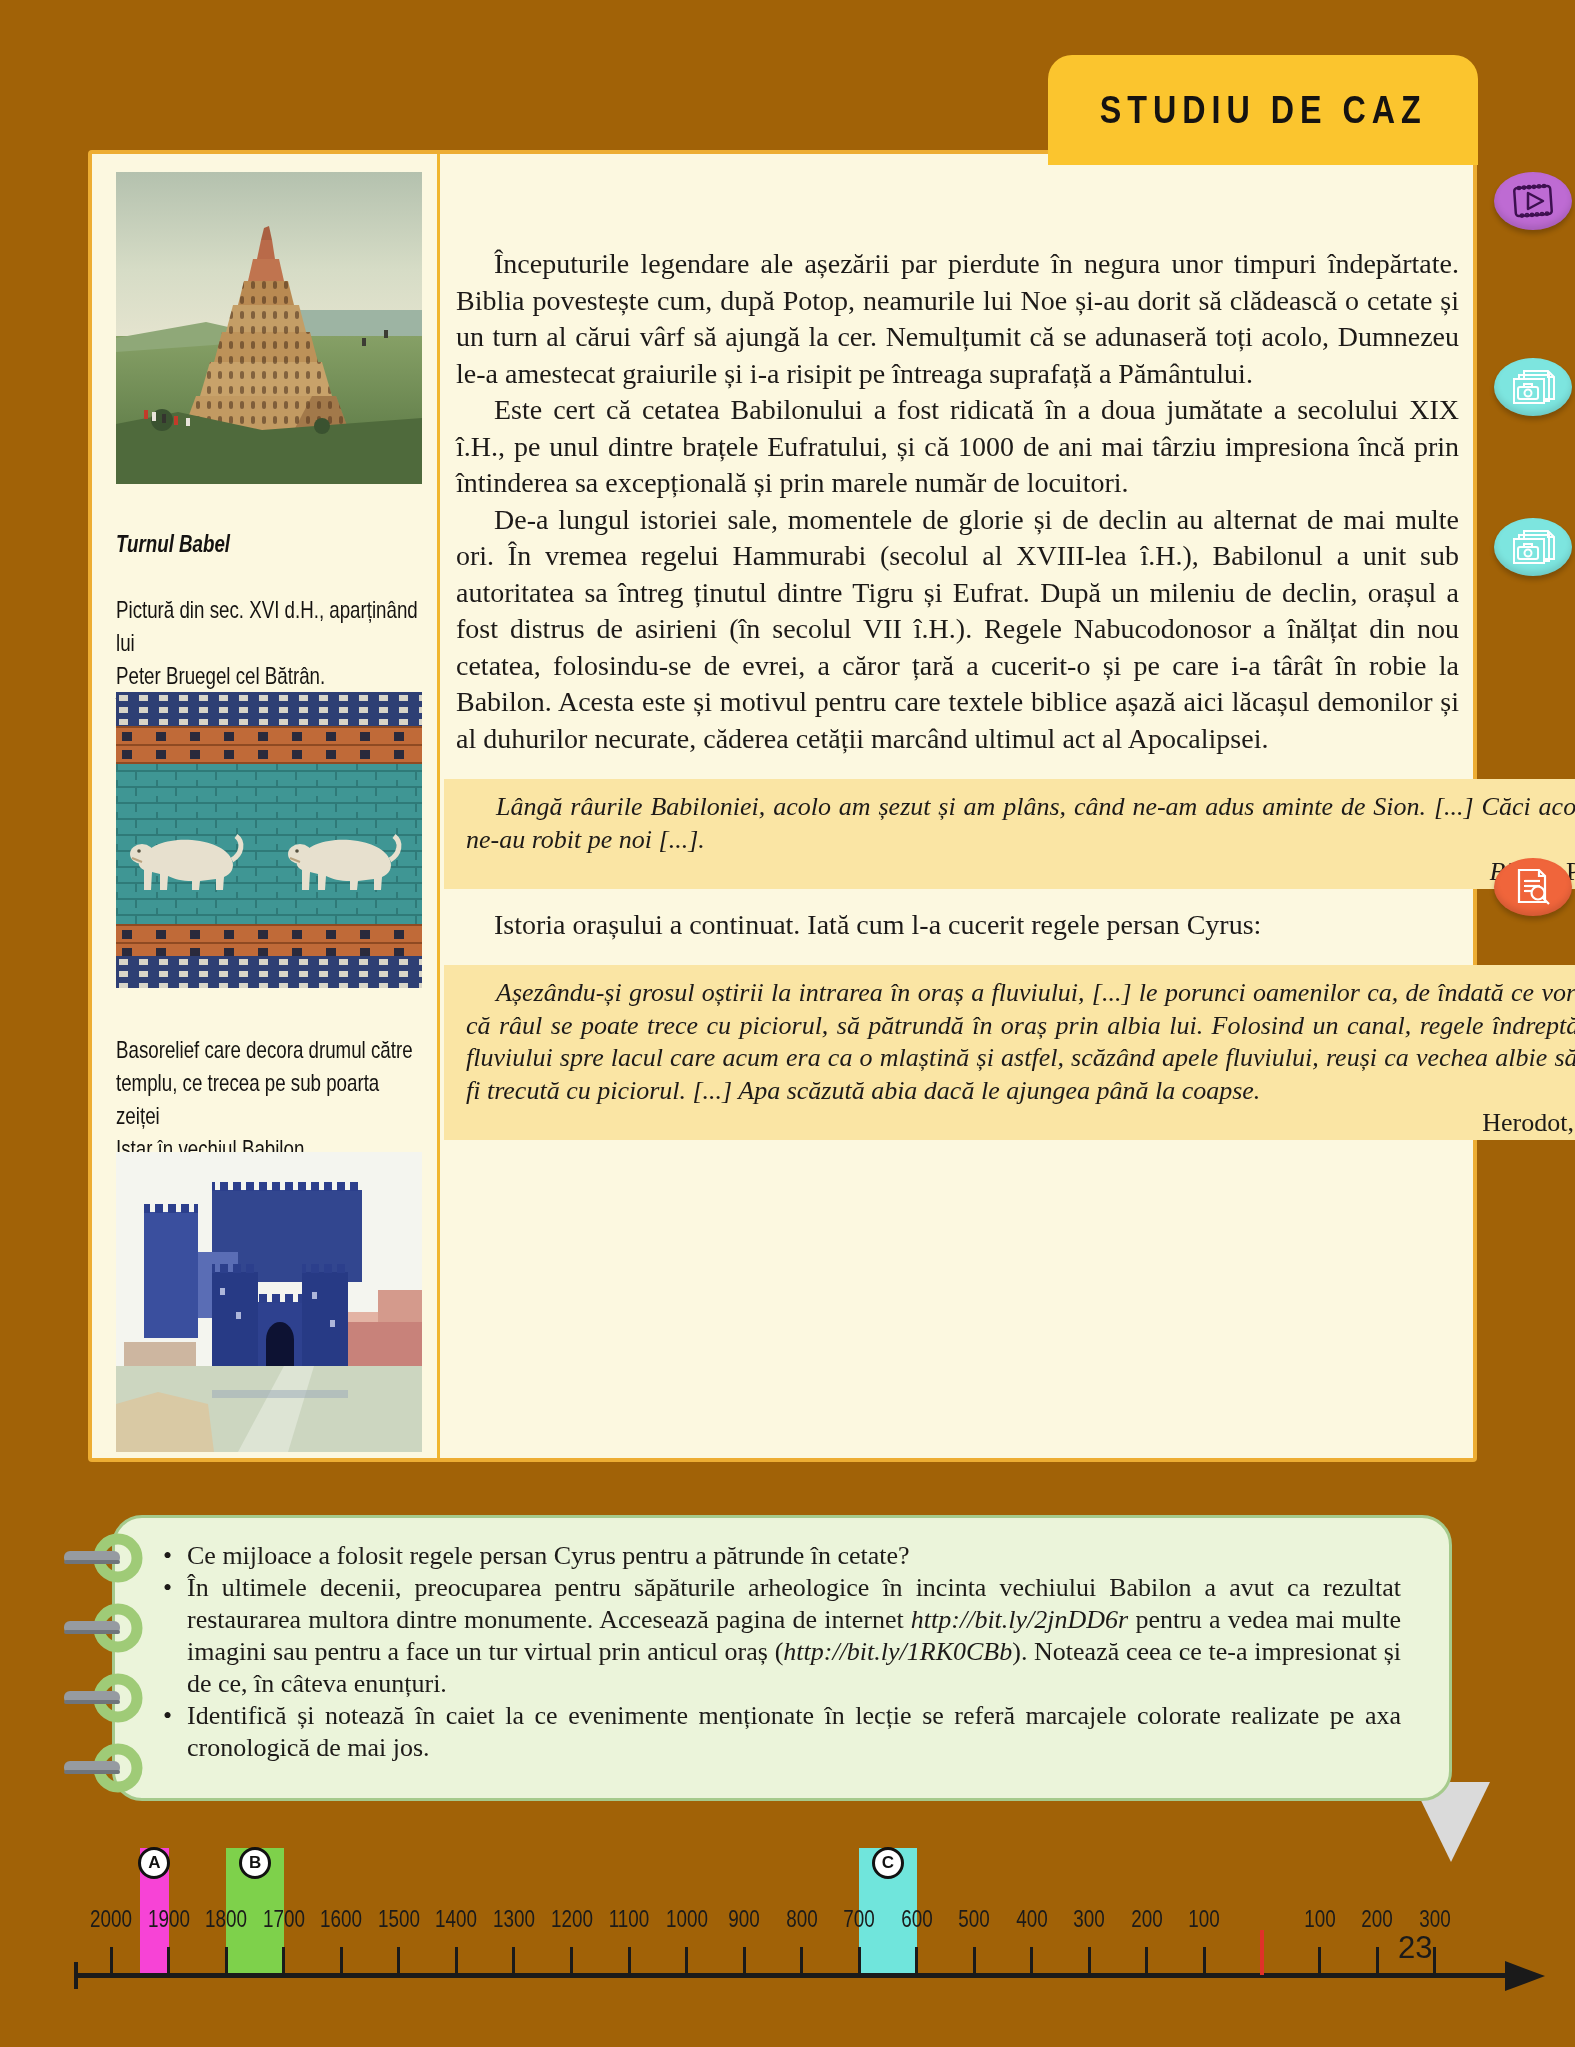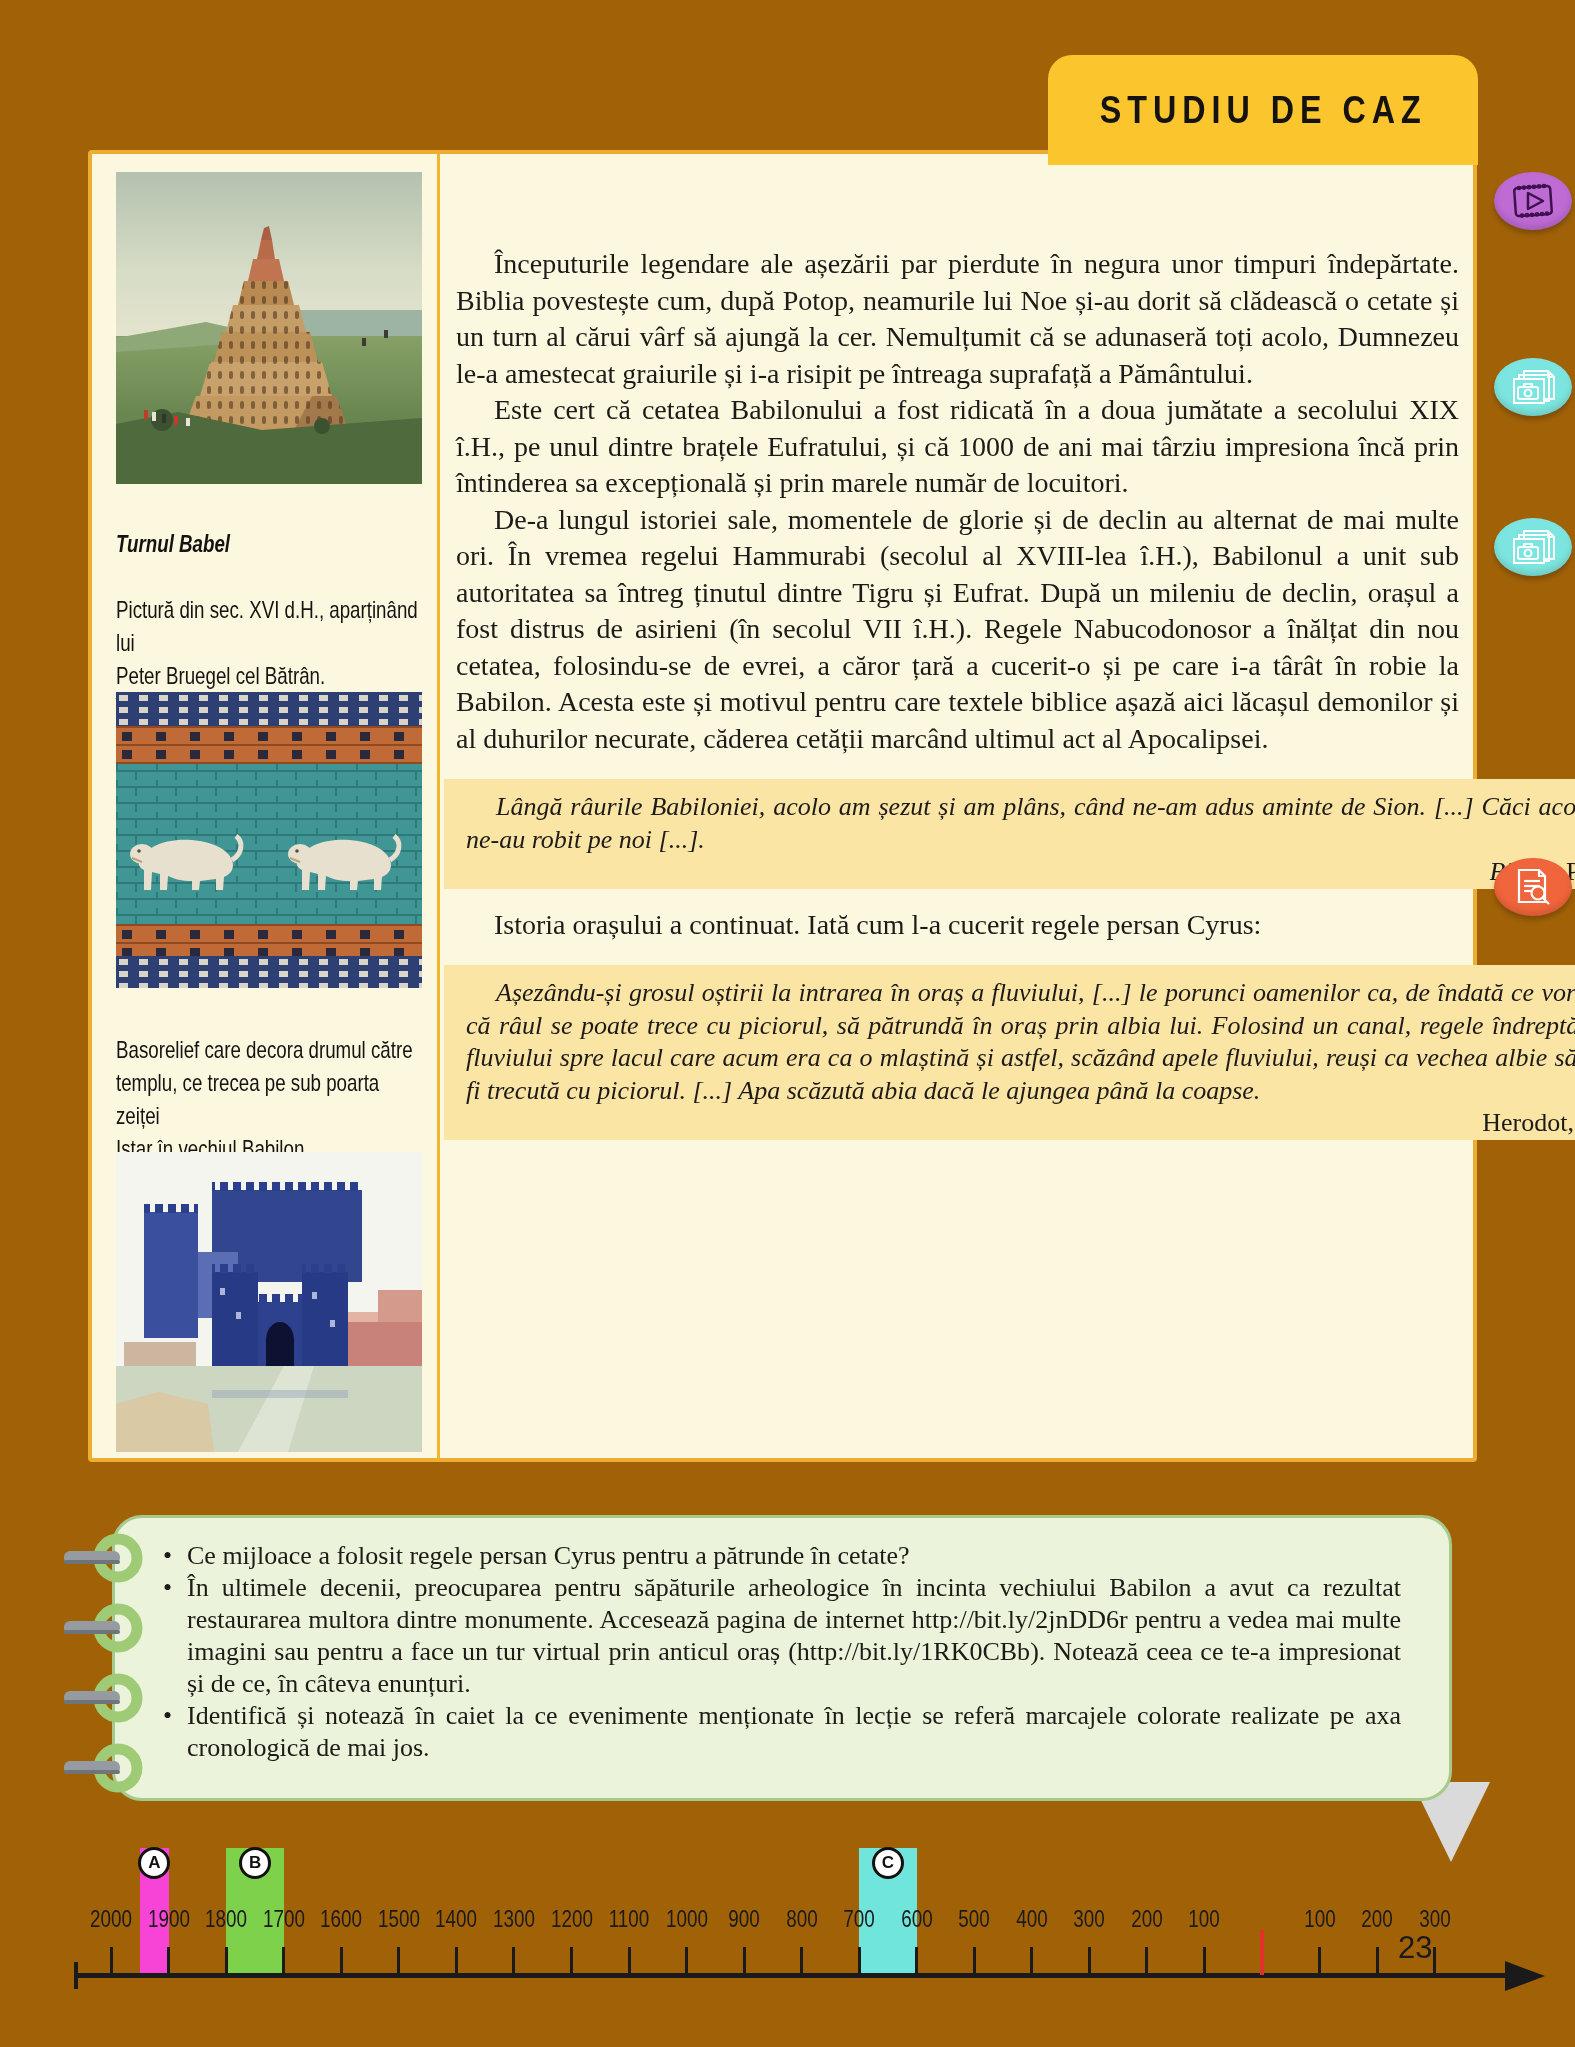--- a/index.html
+++ b/index.html
@@ -44,21 +44,21 @@
   .attr .it{font-style:italic;}
 
   
   .tasksbox{position:absolute;left:112px;top:1515px;width:1340px;height:286px;background:#EBF4DA;
        border:3px solid #A5CA8C;border-radius:30px;box-sizing:border-box;z-index:1;}
   .tasks{position:absolute;left:48px;top:22px;width:1238px;font-size:26px;line-height:32px;
        text-align:justify;}
   .bullet-item{display:flex;}
   .bullet-dot{width:24px;flex:none;font-size:26px;}
   .bullet-text{flex:1;text-align:justify;}
-  .bullet-text .it{}
+  .bullet-text .it{font-style:italic;}
   .ring{position:absolute;left:64px;width:92px;height:62px;z-index:4;}
 
   
   .corner-tri{position:absolute;left:1412px;top:1782px;width:0;height:0;z-index:0;
        border-left:39px solid transparent;border-right:39px solid transparent;border-top:80px solid #DADADA;}
 
   
   .timeline{position:absolute;left:0;top:1840px;width:1575px;height:180px;}
   .tl-band{position:absolute;top:8px;height:127px;}
   .tl-tick{position:absolute;top:107px;width:3px;height:28px;background:#1a1a1a;}

